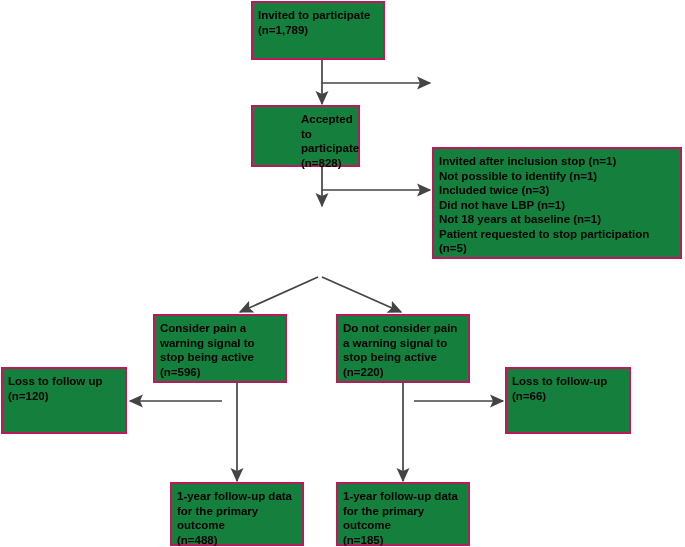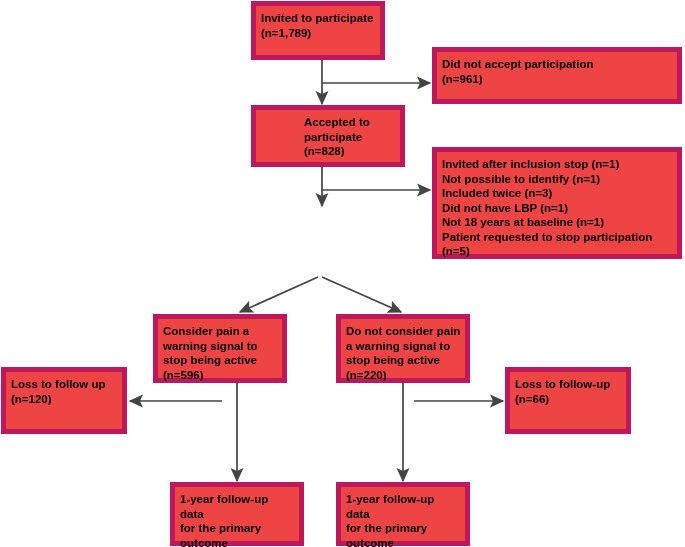--- a/index.html
+++ b/index.html
@@ -12,22 +12,22 @@
     position: relative;
     width: 685px;
     height: 547px;
     background: #ffffff;
     font-family: "Liberation Sans", sans-serif;
     overflow: hidden;
   }
   .node {
     position: absolute;
     box-sizing: border-box;
-    border: 5px solid #be185d;
-    background: #ef4444;
+    border: 2px solid #be185d;
+    background: #15803d;
     color: #000000;
     font-size: 11.5px;
     font-weight: bold;
     line-height: 14.5px;
     padding: 5px 4px 4px 5px;
     white-space: pre-line;
     z-index: 2;
   }
   #edges {
     position: absolute;
@@ -87,24 +87,22 @@
     </g>
 
     <g>
       <path d="M414,401 L503,401" stroke="#444444" stroke-width="1.7" fill="none" marker-end="url(#ah)"></path>
     </g>
   </svg>
 
   <div class="node" style="left:251px; top:1px; width:134px; height:59px;">Invited to participate
 (n=1,789)</div>
 
-  <div class="node" style="left:432px; top:47px; width:250px; height:57px;">Did not accept participation
-(n=961)</div>
 
-  <div class="node" style="left:251px; top:105px; width:154px; height:62px;padding-left:48px;">Accepted to
+  <div class="node" style="left:251px; top:105px; width:109px; height:62px;padding-left:48px;">Accepted to
 participate
 (n=828)</div>
 
   <div class="node" style="left:432px; top:147px; width:250px; height:112px;">Invited after inclusion stop (n=1)
 Not possible to identify (n=1)
 Included twice (n=3)
 Did not have LBP (n=1)
 Not 18 years at baseline (n=1)
 Patient requested to stop participation (n=5)</div>
 

